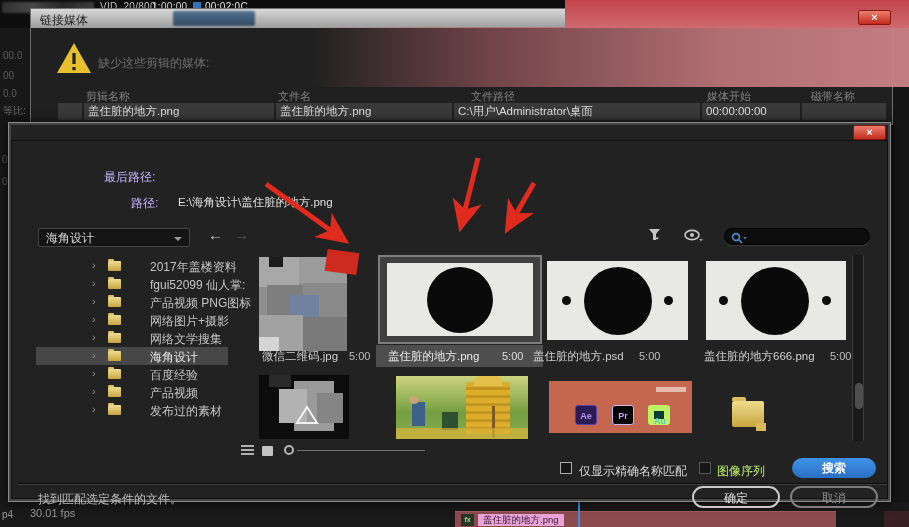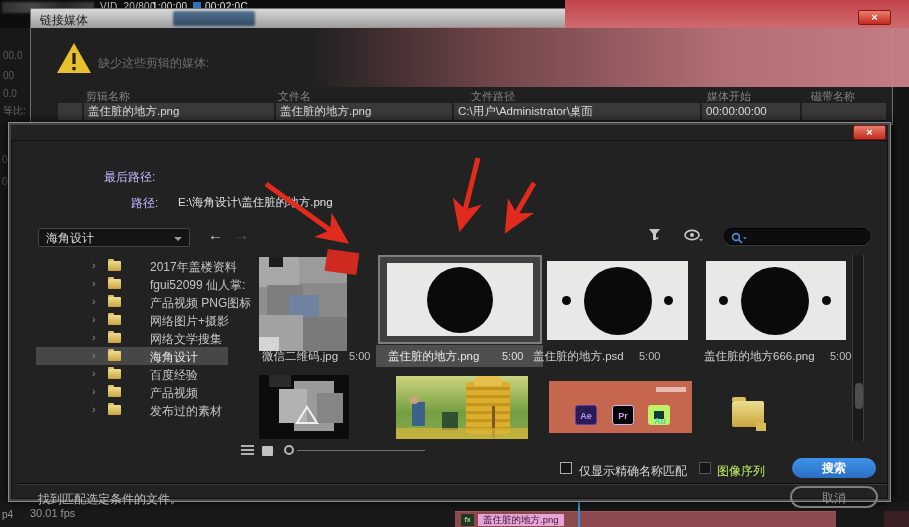--- a/index.html
+++ b/index.html
@@ -349,20 +349,21 @@
       <div class="slider-track"></div>
 
       <div class="cb" style="left:548px;top:321px;"></div>
       <span class="cb-label" style="left:567px;top:322px;color:#d6d6d6;">仅显示精确名称匹配</span>
       <div class="cb dim" style="left:687px;top:321px;"></div>
       <span class="cb-label" style="left:705px;top:322px;color:#bef264;">图像序列</span>
       <div class="search-btn">搜索</div>
 
       <div class="hr-line"></div>
       <span class="status">找到匹配选定条件的文件。</span>
+      <div class="pill ok">确定</div>
       <div class="pill cancel">取消</div>
     </div>
   </div>
 
   <div class="abs bottombar">
     <span class="bb-text" style="left:2px;top:7px;">p4</span>
     <span class="bb-text" style="left:30px;top:5px;font-size:11px;">30.01 fps</span>
     <span class="bb-text" style="left:497px;top:10px;color:#8a8a8a;">|↔|</span>
     <span class="dim-ico" style="left:560px;">ƒ</span>
     <span class="dim-ico" style="left:582px;">¥</span>

